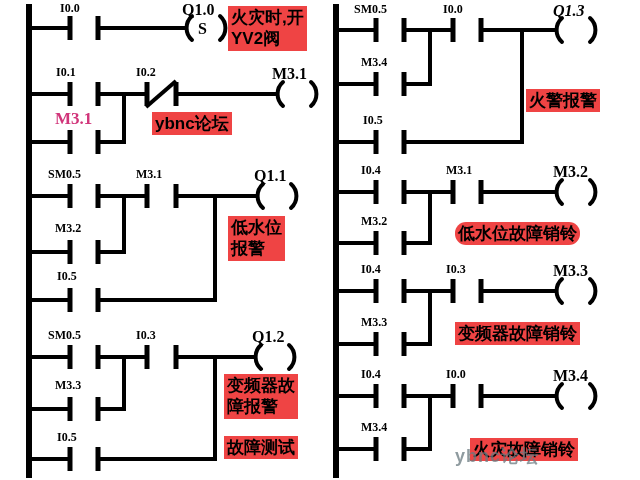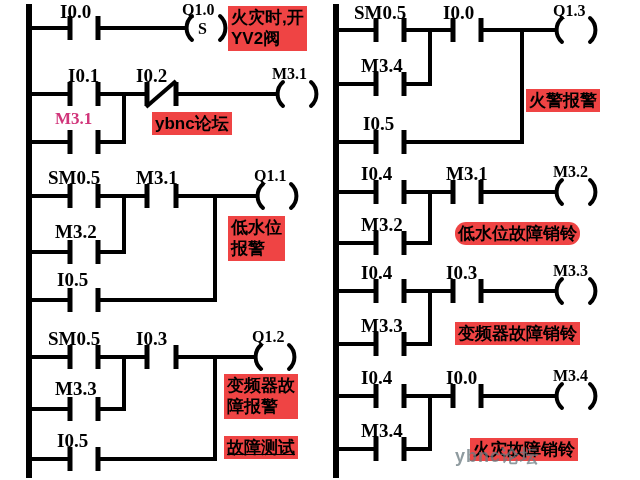--- a/index.html
+++ b/index.html
@@ -24,21 +24,21 @@
   .wire { stroke: #000000; stroke-width: 4; stroke-linecap: butt; }
   .rail { stroke: #000000; stroke-width: 6; stroke-linecap: butt; }
   .contact-bar { stroke: #000000; stroke-width: 5; stroke-linecap: butt; }
   .nc-slash { stroke: #000000; stroke-width: 4; stroke-linecap: butt; }
   .coil-arc { stroke: #000000; stroke-width: 4; fill: none; stroke-linecap: round; }
 
   .lbl {
     position: absolute;
     font-family: "Liberation Serif", "DejaVu Serif", serif;
     font-weight: bold;
-    font-size: 19px;
+    font-size: 12px;
     color: #000000;
     white-space: nowrap;
     line-height: 1;
   }
   .lbl.pink { color: #D1357A; font-size: 17px; }
   .lbl.coil-lbl { font-size: 16px; }
   .set-letter {
     position: absolute;
     font-family: "Liberation Serif", "DejaVu Serif", serif;
     font-weight: bold;
@@ -253,48 +253,48 @@
     <path class="coil-arc" d="M 590 384 A 16 16 0 0 1 590 408"></path>
   </g>
 </svg>
 
 <div class="lbl" style="left:60px; top:2px;">I0.0</div>
 <div class="lbl coil-lbl" style="left:182px; top:2px;">Q1.0</div>
 <div class="set-letter" style="left:198px; top:20px;">S</div>
 <div class="note" style="left:228px; top:6px;">火灾时,开
 YV2阀</div>
 
-<div class="lbl" style="left:68px; top:66px;">I0.1</div>
+<div class="lbl" style="left:56px; top:66px;">I0.1</div>
 <div class="lbl pink" style="left:55px; top:110px;">M3.1</div>
 <div class="lbl" style="left:136px; top:66px;">I0.2</div>
 <div class="lbl coil-lbl" style="left:272px; top:66px;">M3.1</div>
 <div class="note" style="left:152px; top:112px;">ybnc论坛</div>
 
 <div class="lbl" style="left:48px; top:168px;">SM0.5</div>
 <div class="lbl" style="left:55px; top:222px;">M3.2</div>
 <div class="lbl" style="left:57px; top:270px;">I0.5</div>
 <div class="lbl" style="left:136px; top:168px;">M3.1</div>
 <div class="lbl coil-lbl" style="left:254px; top:168px;">Q1.1</div>
 <div class="note" style="left:228px; top:216px;">低水位
 报警</div>
 
 <div class="lbl" style="left:48px; top:329px;">SM0.5</div>
 <div class="lbl" style="left:55px; top:379px;">M3.3</div>
 <div class="lbl" style="left:57px; top:431px;">I0.5</div>
 <div class="lbl" style="left:136px; top:329px;">I0.3</div>
 <div class="lbl coil-lbl" style="left:252px; top:329px;">Q1.2</div>
 <div class="note" style="left:224px; top:374px;">变频器故
 障报警</div>
-<div class="note" style="left:224px; top:436px;text-decoration:underline;">故障测试</div>
+<div class="note" style="left:224px; top:436px;">故障测试</div>
 
 <div class="lbl" style="left:354px; top:3px;">SM0.5</div>
 <div class="lbl" style="left:361px; top:56px;">M3.4</div>
 <div class="lbl" style="left:363px; top:114px;">I0.5</div>
 <div class="lbl" style="left:443px; top:3px;">I0.0</div>
-<div class="lbl coil-lbl" style="left:553px; top:3px;">Q1.3</div>
+<div class="lbl coil-lbl" style="left:553px; top:3px;font-style:italic;">Q1.3</div>
 <div class="note" style="left:526px; top:56px;margin-top:33px;">火警报警</div>
 
 <div class="lbl" style="left:361px; top:164px;">I0.4</div>
 <div class="lbl" style="left:361px; top:215px;">M3.2</div>
 <div class="lbl" style="left:446px; top:164px;">M3.1</div>
 <div class="lbl coil-lbl" style="left:553px; top:164px;">M3.2</div>
 <div class="note" style="left:455px; top:222px;border-radius:11px;">低水位故障销铃</div>
 
 <div class="lbl" style="left:361px; top:263px;">I0.4</div>
 <div class="lbl" style="left:361px; top:316px;">M3.3</div>

